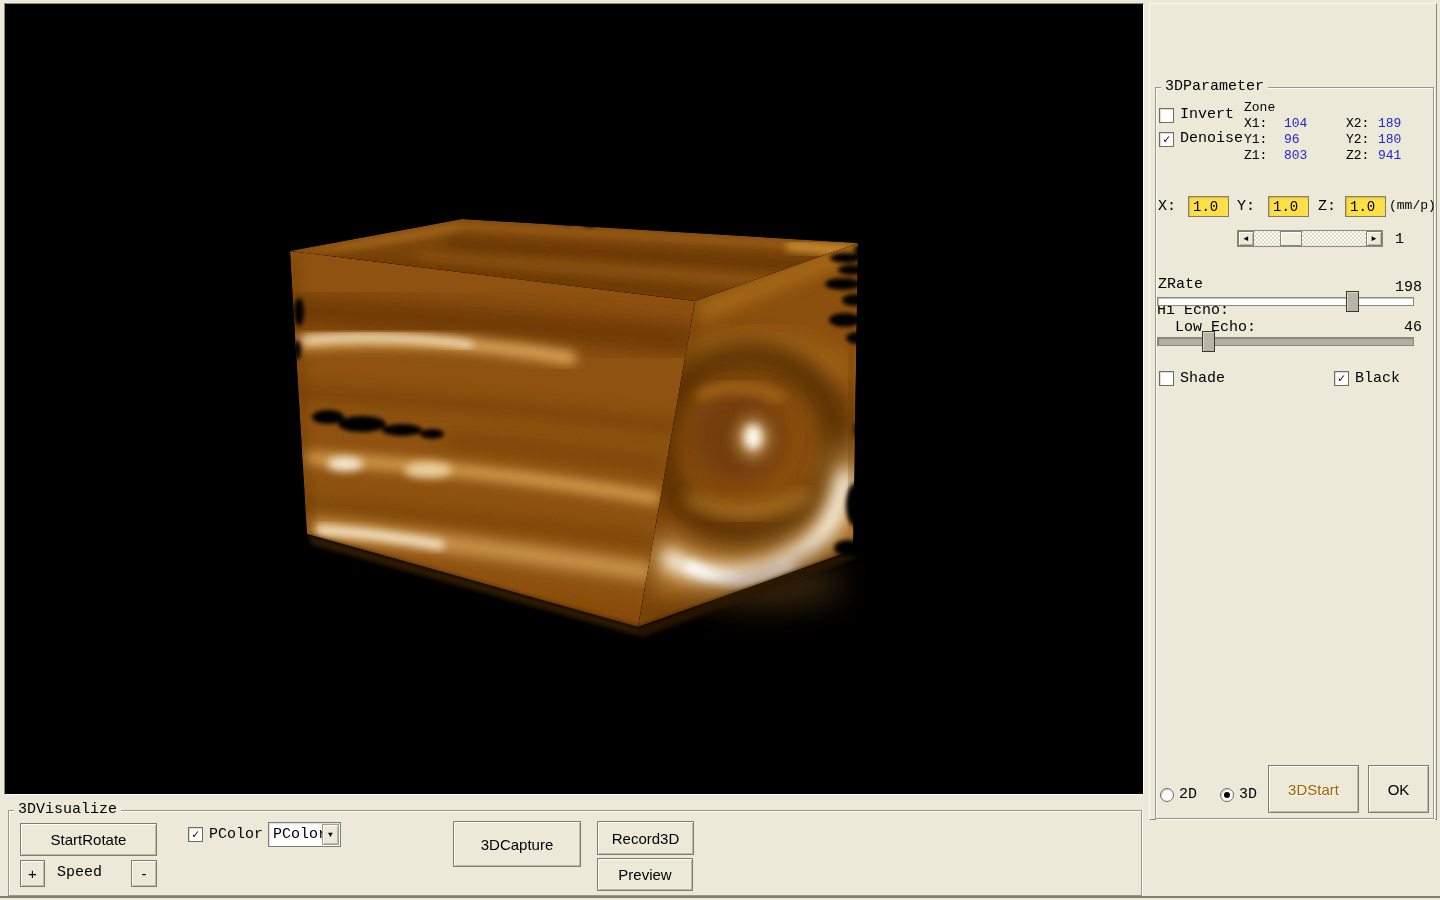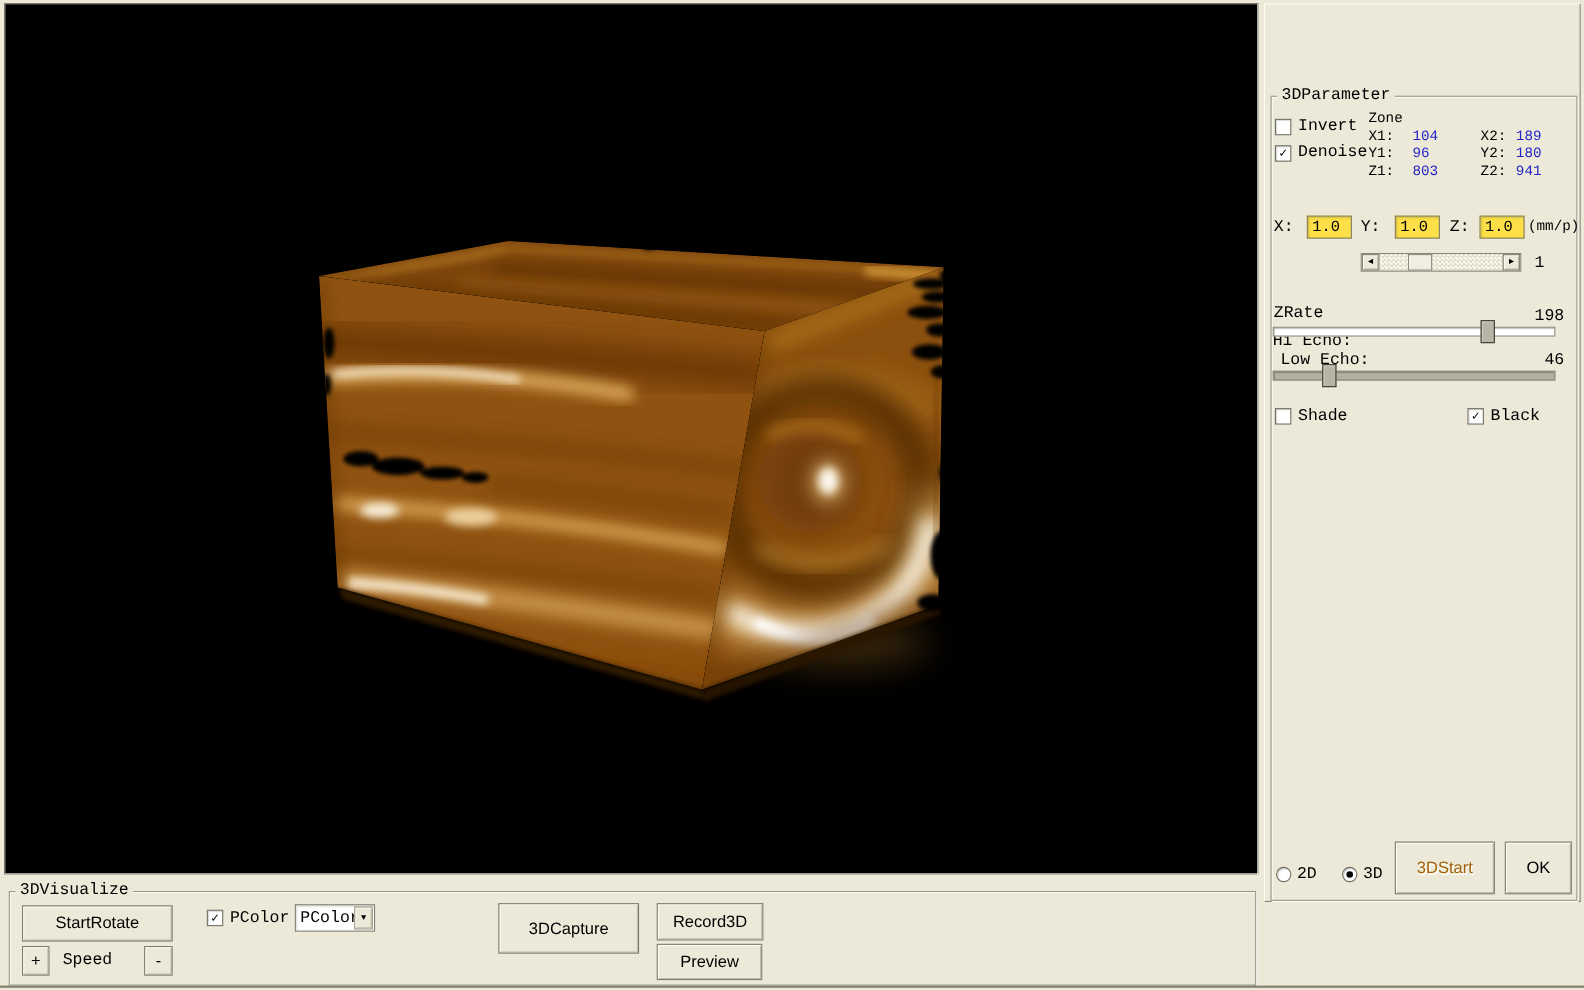--- a/index.html
+++ b/index.html
@@ -216,21 +216,21 @@
           </div>
       </div>
       <span class="lbl" style="left:239px;top:144px;">1</span>
 
       <span class="lbl" style="left:1px;top:192px;margin-top:23px;">Hi Echo:</span>
       <span class="lbl" style="left:230px;top:192px;width:36px;text-align:right;">198</span>
       <div class="track white" style="left:1px;top:209px;">
         <div class="sthumb" style="left: 188px;"></div>
       </div>
 
-      <span class="lbl" style="left:8px;top:232px;">Low Echo:</span>
+      <span class="lbl" style="left:19px;top:232px;">Low Echo:</span>
       <span class="lbl" style="left:230px;top:232px;width:36px;text-align:right;">46</span>
       <div class="track gray" style="left:1px;top:249px;">
         <div class="sthumb" style="left: 44px;"></div>
       </div>
 
       <span class="cb" style="left:3px;top:283px;"></span>
       <span class="lbl" style="left:24px;top:283px;">Shade</span>
       <span class="cb" style="left:178px;top:283px;">
           <span>✓</span>
         </span>

